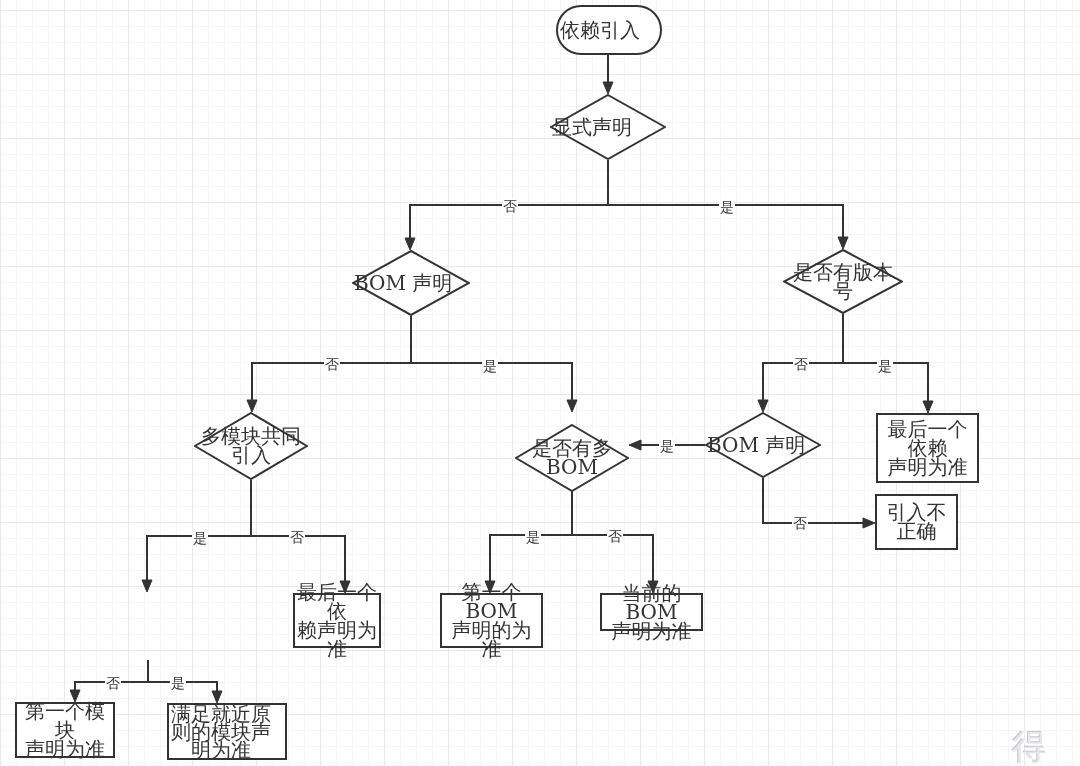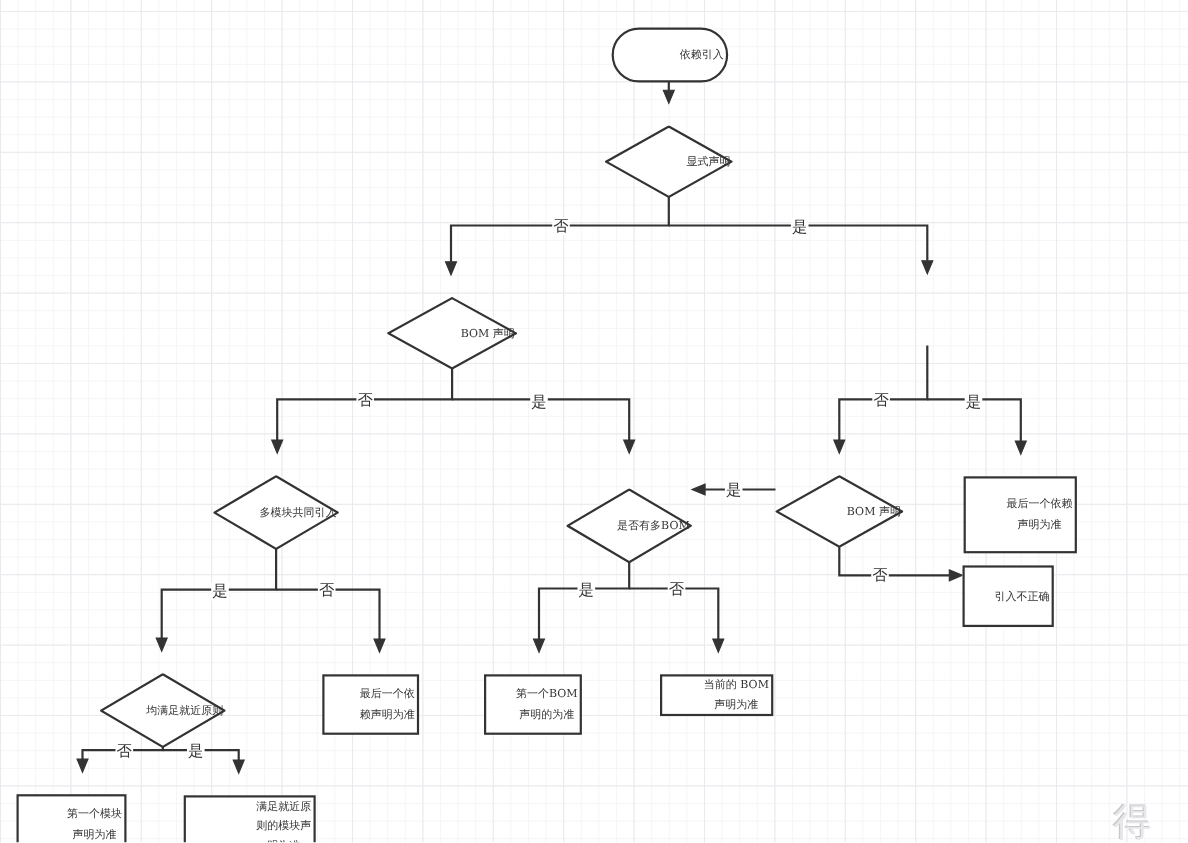--- a/index.html
+++ b/index.html
@@ -35,27 +35,26 @@
   }
   .edge-layer polygon.arrowhead {
     fill: #333333;
     stroke: #333333;
     stroke-width: 1;
   }
   .node {
     position: absolute;
     display: flex;
     align-items: center;
-    justify-content: flex-end;
+    justify-content: flex-start;
     text-align: center;
     color: #333333;
-    font-size: 10px;
+    font-size: 20px;
     line-height: 19px;
     z-index: 2;
-    margin-top: 20px;
   }
   .node .node-label {
     white-space: pre-line;
     position: relative;
     padding: 0 2px;
   }
   .terminator {
     background: #ffffff;
     border: 2px solid #333333;
     border-radius: 25px;
@@ -164,20 +163,26 @@
     <span class="node-label">显式声明</span>
   </div>
 
   <div class="node decision" style="left:352px;top:250px;width:118px;height:66px">
     <svg viewBox="0 0 118 66" preserveAspectRatio="none">
       <polygon points="59,1 117,33 59,65 1,33"></polygon>
     </svg>
     <span class="node-label">BOM 声明</span>
   </div>
 
+  <div class="node decision" style="left:783px;top:249px;width:120px;height:65px">
+    <svg viewBox="0 0 120 65" preserveAspectRatio="none">
+      <polygon points="60,1 119,32.5 60,64 1,32.5"></polygon>
+    </svg>
+    <span class="node-label">是否有版本号</span>
+  </div>
 
   <div class="node decision" style="left:194px;top:412px;width:114px;height:68px">
     <svg viewBox="0 0 114 68" preserveAspectRatio="none">
       <polygon points="57,1 113,34 57,67 1,34"></polygon>
     </svg>
     <span class="node-label">多模块共同引入</span>
   </div>
 
   <div class="node decision" style="left:515px;top:424px;width:114px;height:68px">
     <svg viewBox="0 0 114 68" preserveAspectRatio="none">
@@ -195,33 +200,27 @@
 
   <div class="node process" style="left:876px;top:413px;width:103px;height:70px">
     <span class="node-label">最后一个依赖
 声明为准</span>
   </div>
 
   <div class="node process" style="left:875px;top:494px;width:83px;height:56px">
     <span class="node-label">引入不正确</span>
   </div>
 
-  <div class="node decision" style="left:91px;top:592px;width:114px;height:68px">
-    <svg viewBox="0 0 114 68" preserveAspectRatio="none">
-      <polygon points="57,1 113,34 57,67 1,34"></polygon>
-    </svg>
-    <span class="node-label">均满足就近原则</span>
-  </div>
 
   <div class="node process" style="left:293px;top:593px;width:88px;height:55px">
     <span class="node-label">最后一个依
 赖声明为准</span>
   </div>
 
-  <div class="node process" style="left:440px;top:593px;width:89px;height:55px">
+  <div class="node process" style="left:440px;top:593px;width:103px;height:55px">
     <span class="node-label">第一个BOM
 声明的为准</span>
   </div>
 
   <div class="node process" style="left:600px;top:593px;width:103px;height:38px">
     <span class="node-label">当前的 BOM
 声明为准</span>
   </div>
 
   <div class="node process" style="left:15px;top:702px;width:100px;height:56px">

